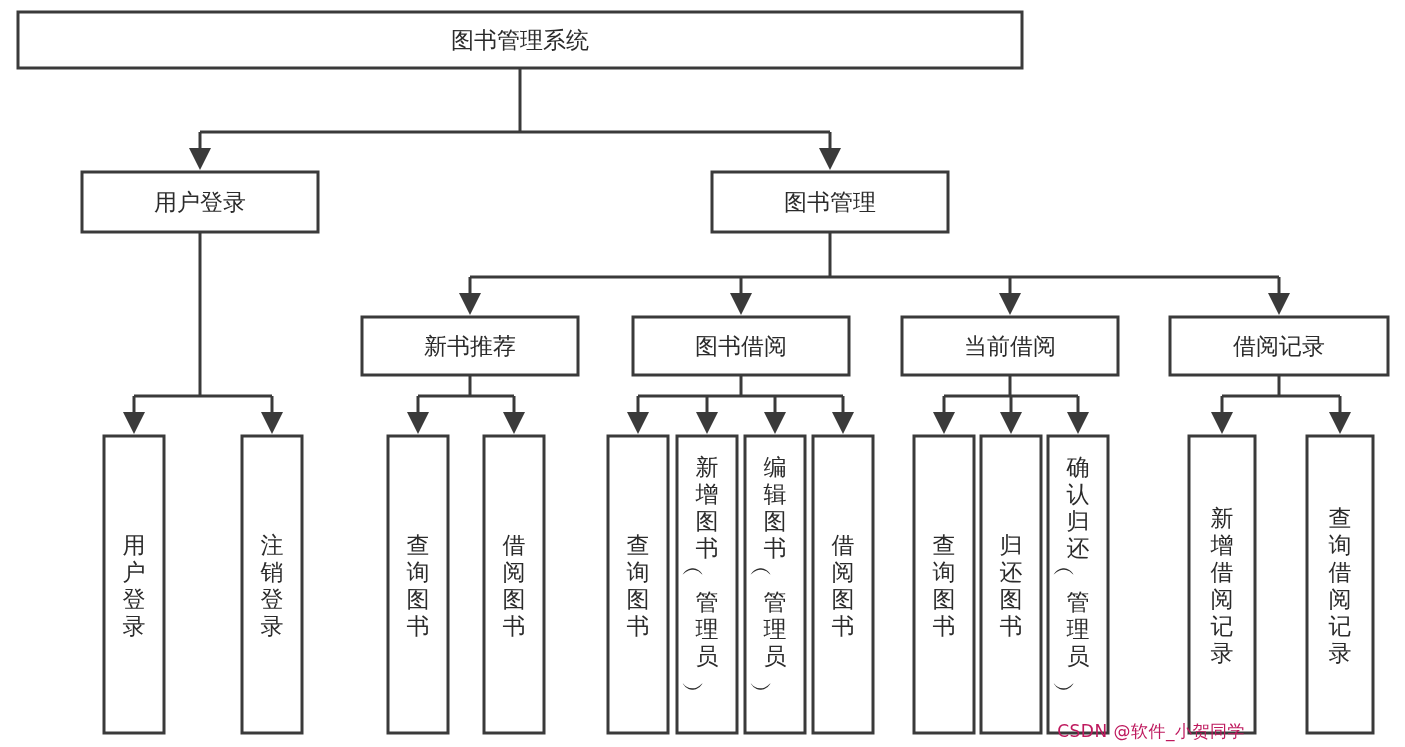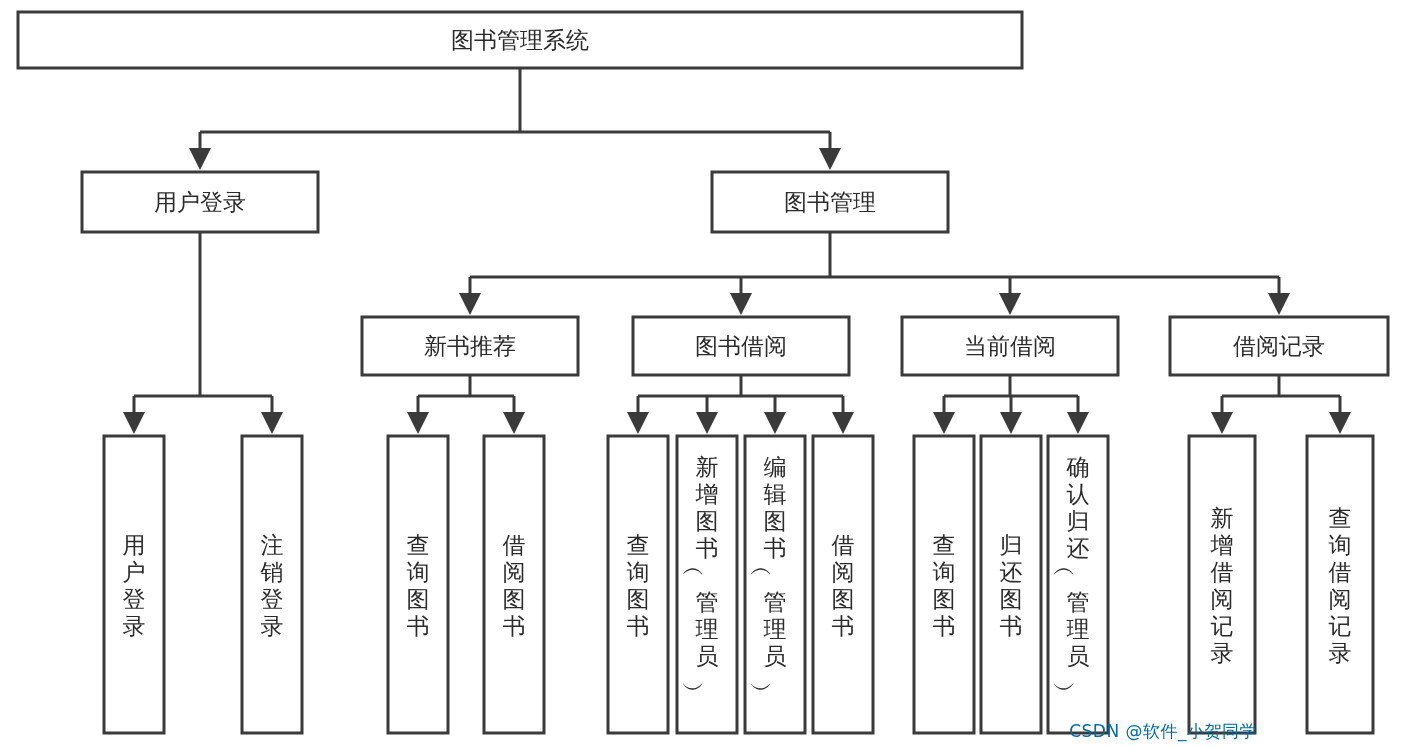--- a/index.html
+++ b/index.html
@@ -52,23 +52,23 @@
     font-size: 23px;
     text-anchor: middle;
     dominant-baseline: middle;
   }
   .node-label.vertical {
     font-size: 23px;
     text-anchor: middle;
   }
   .watermark {
     position: absolute;
-    right: 12px;
+    right: 24px;
     bottom: 4px;
-    color: #0369a1;
+    color: #be185d;
     font-size: 17px;
     font-family: "DejaVu Sans", "Liberation Sans", sans-serif;
     letter-spacing: 0.5px;
     white-space: nowrap;
     pointer-events: none;
   }
 </style>
 </head>
 <body>
 

